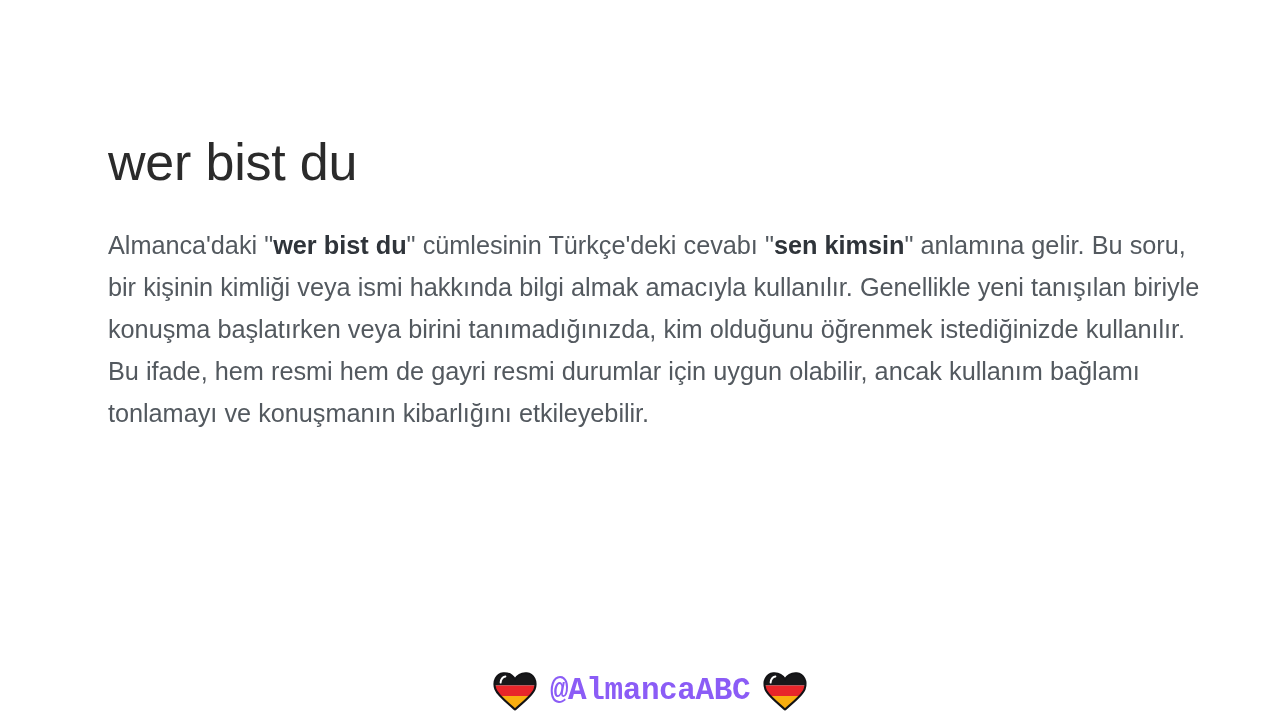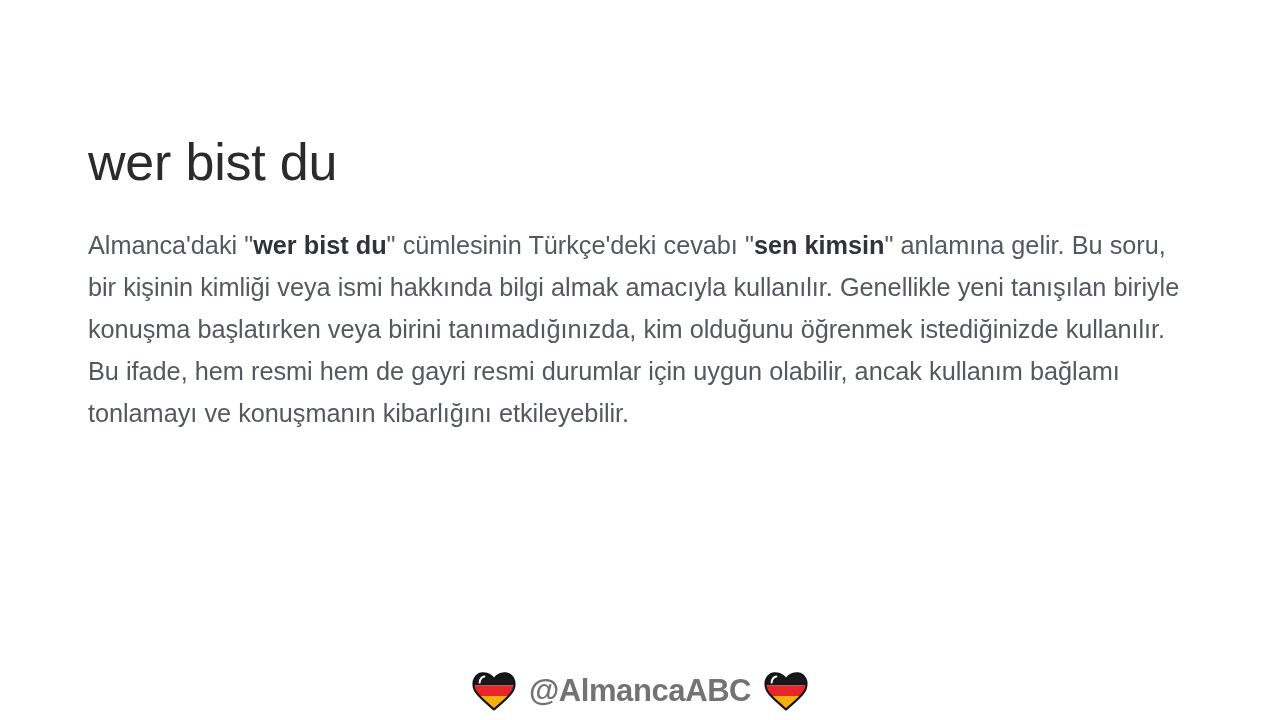--- a/index.html
+++ b/index.html
@@ -12,20 +12,21 @@
     height: 720px;
     background: #ffffff;
     font-family: "Liberation Sans", sans-serif;
     overflow: hidden;
     position: relative;
   }
 
   .page {
     position: absolute;
     inset: 0;
+    margin-left: 20px;
   }
 
   
   .article {
     position: absolute;
     left: 88px;
     top: 133px;
     width: 1104px;
   }
 
@@ -63,24 +64,24 @@
     right: 0;
     top: 659px;
     height: 61px;
     display: flex;
     align-items: center;
     justify-content: center;
     gap: 12px;
   }
 
   .handle-text {
-    font-family: Liberation Sans, sans-serif;
+    font-family: Liberation Mono, monospace;
     font-size: 31px;
     font-weight: 700;
-    color: #737373;
+    color: #8b5cf6;
     letter-spacing: -0.4px;
     line-height: 1;
     white-space: nowrap;
     position: relative;
     top: 1px;
   }
 
   .flag-heart {
     width: 46px;
     height: 44px;

